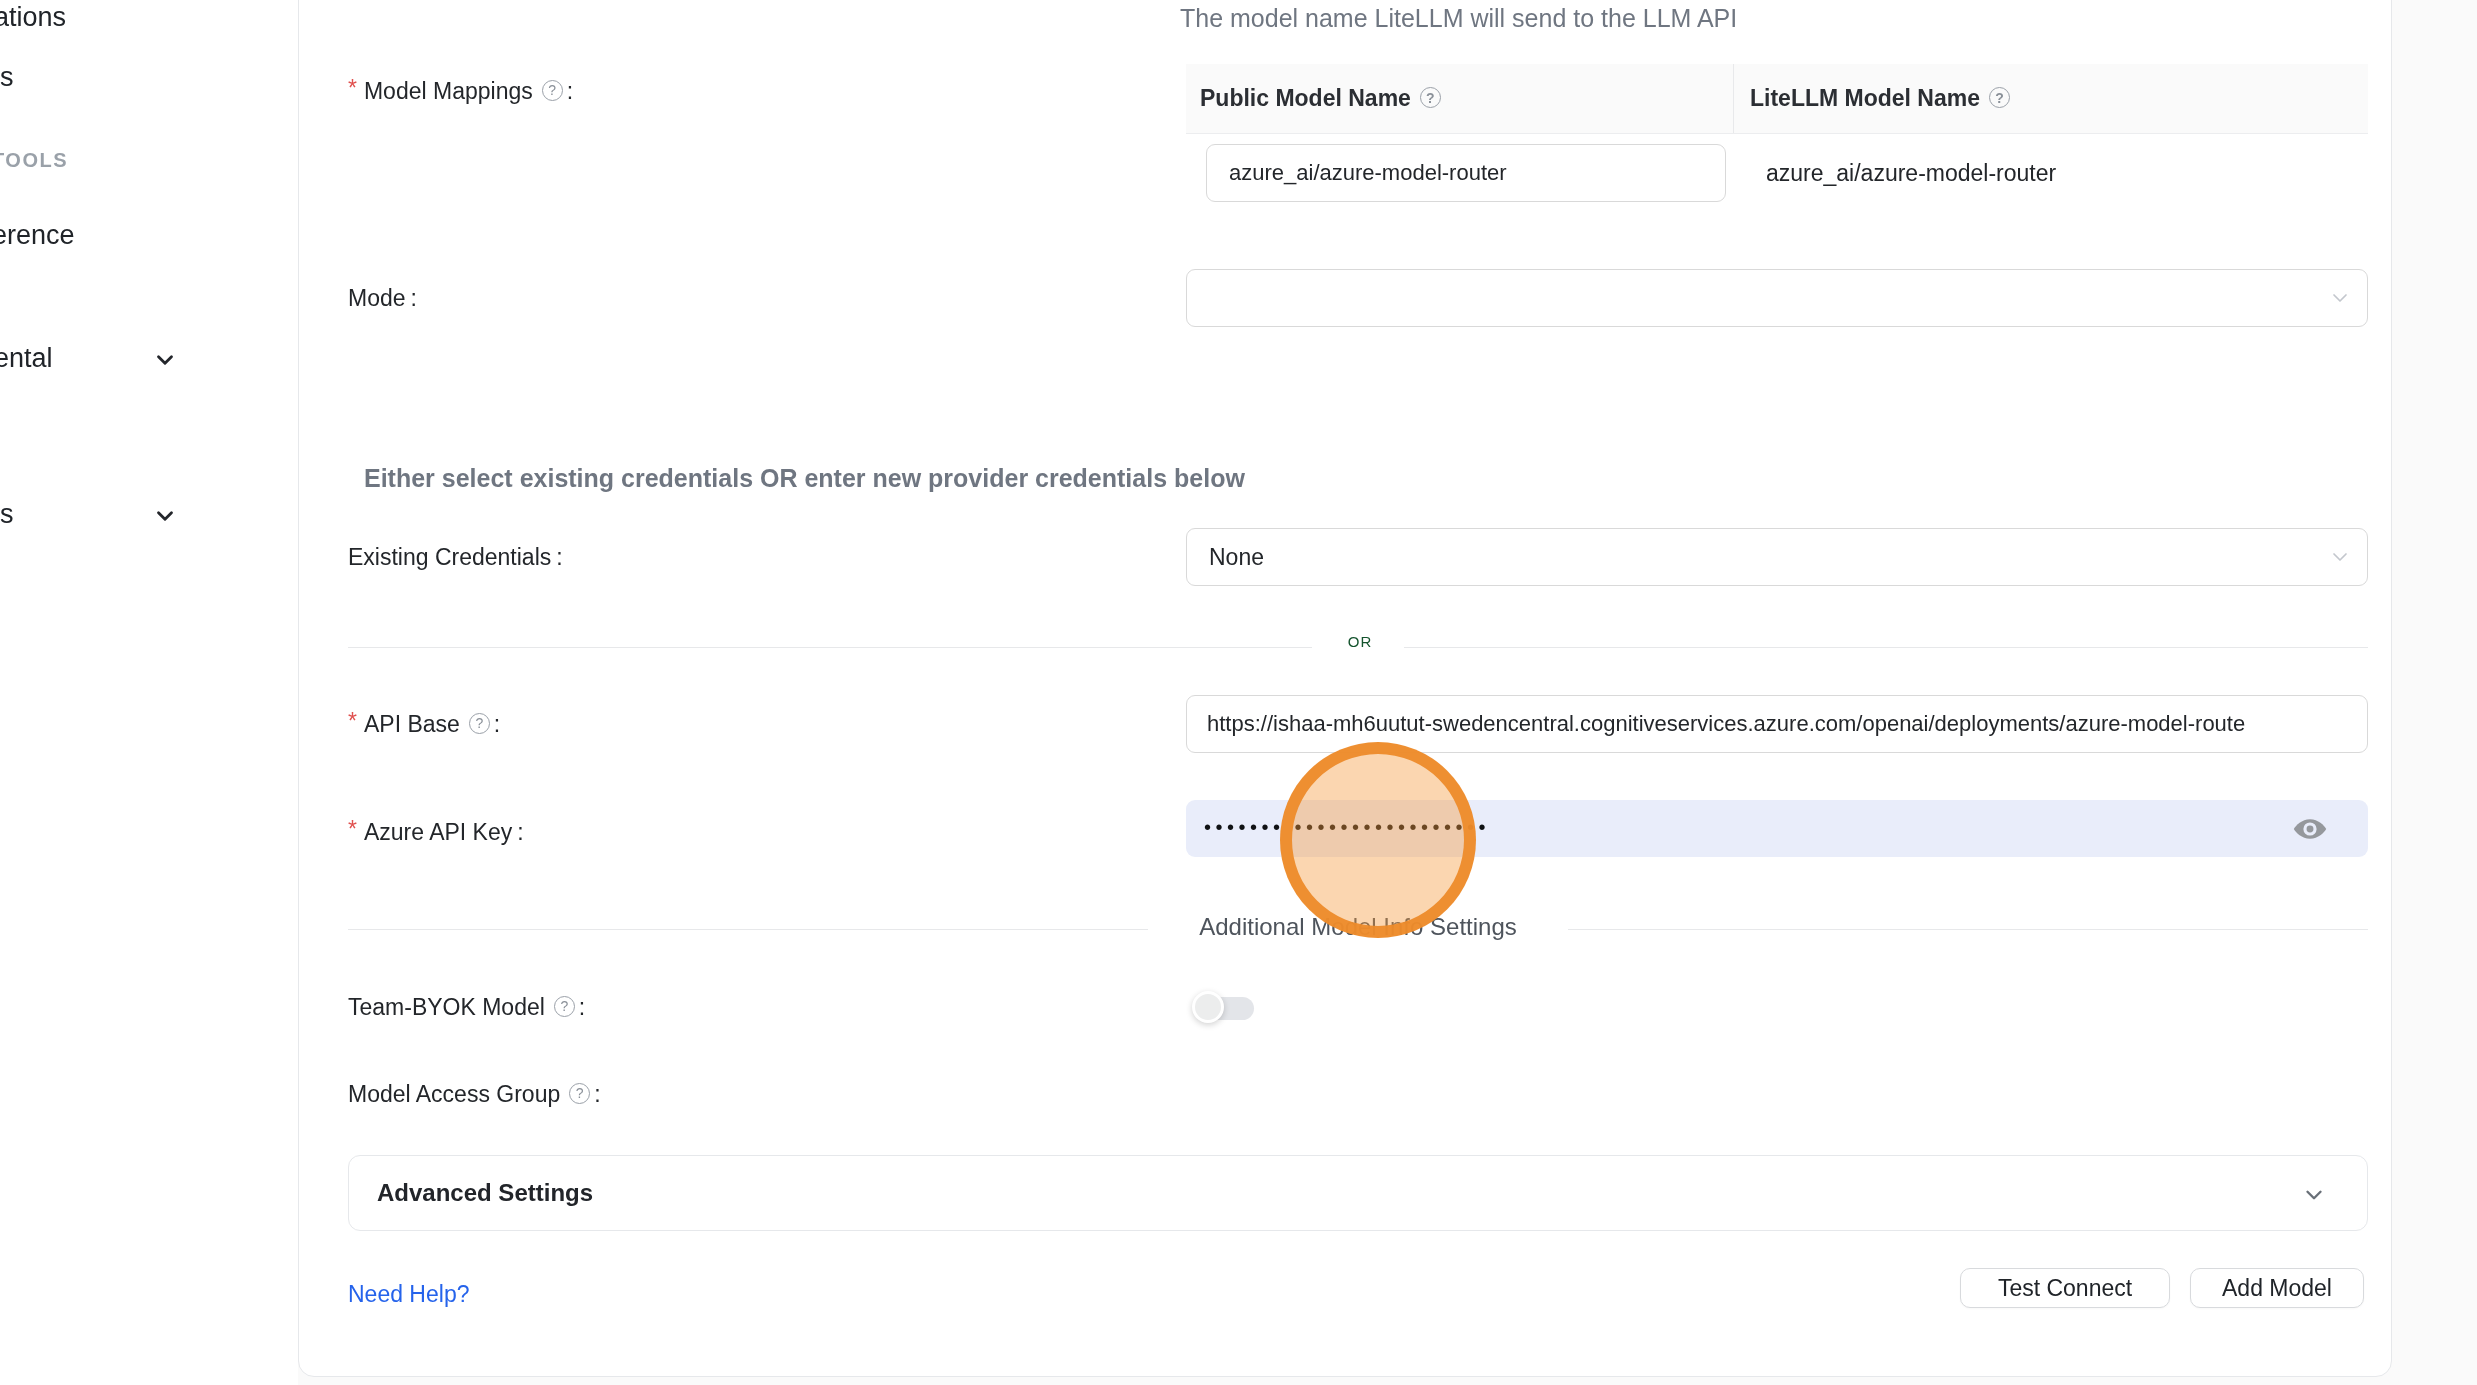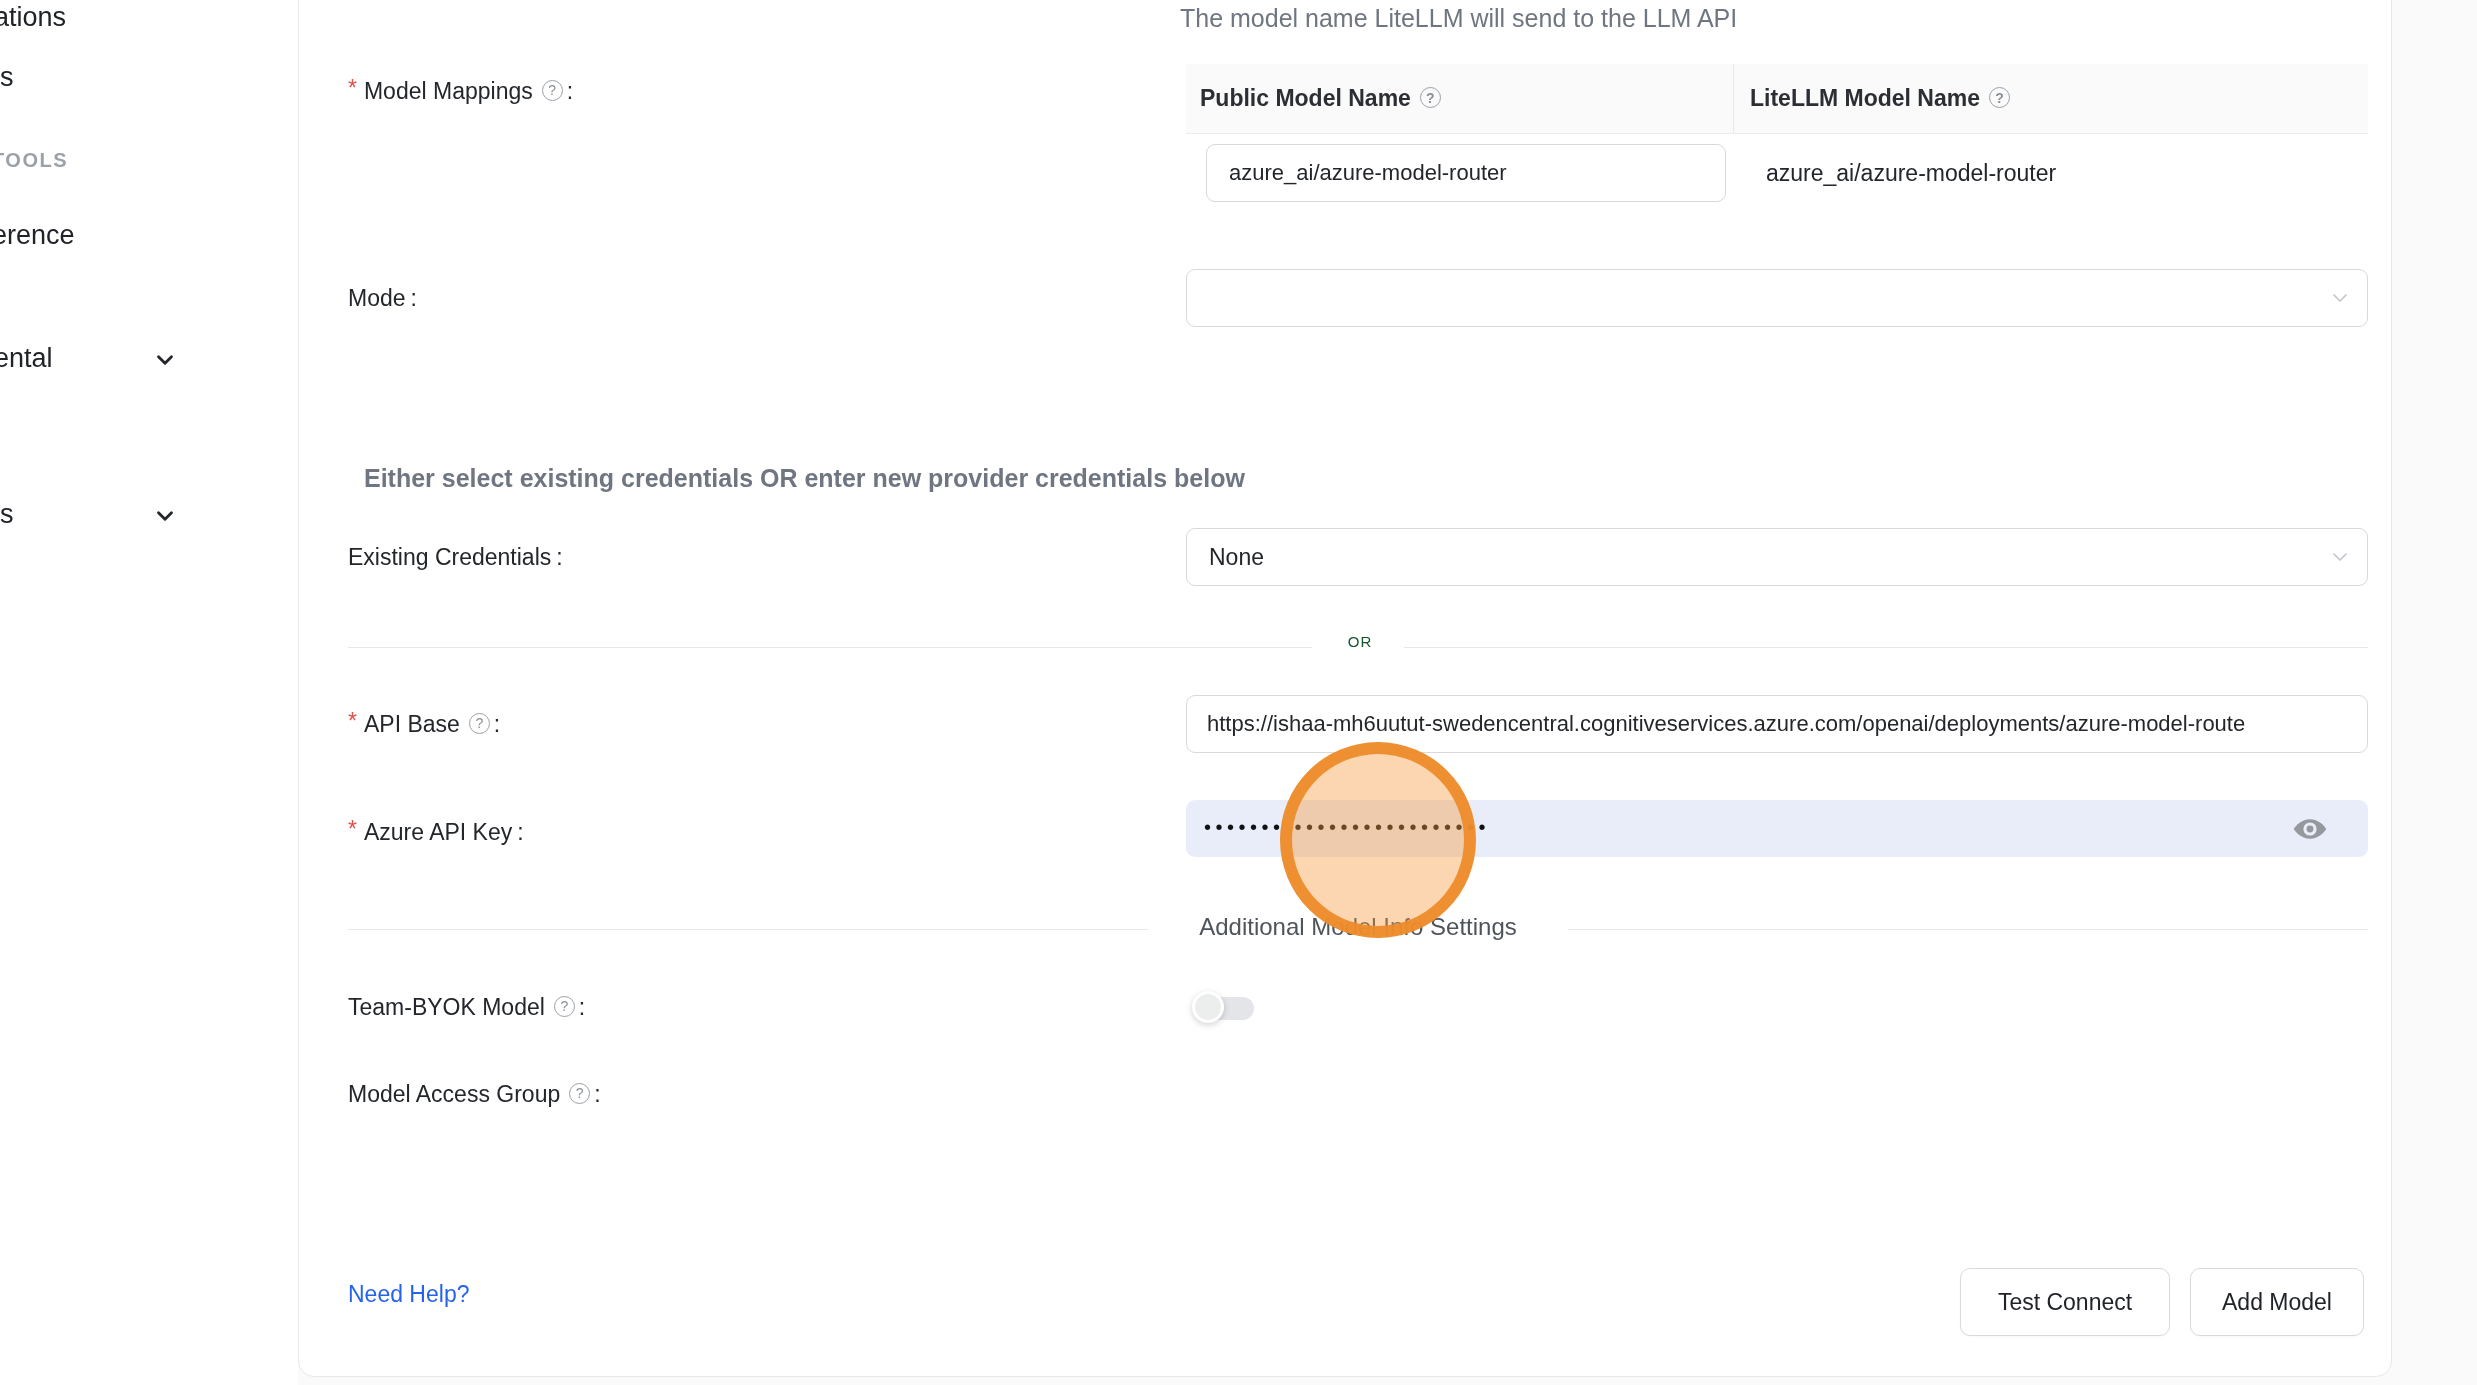--- a/index.html
+++ b/index.html
@@ -34,21 +34,21 @@
   .mm-c1{width:548px;padding-left:14px;border-right:1px solid #e8e9eb;}
   .mm-c2{flex:1;padding-left:16px;}
   
   .hline{position:absolute;height:1px;background:#e7e8ea;}
   
   #byok-toggle{position:absolute;left:1196px;top:997px;width:58px;height:23px;border-radius:12px;background:#e3e5e9;}
   #byok-knob{position:absolute;left:-4px;top:-6px;width:32px;height:32px;border-radius:50%;
              background:#eceded;border:3px solid #ffffff;box-sizing:border-box;
              box-shadow:0 2px 6px rgba(0,0,0,0.18);}
   
-  .btn{position:absolute;box-sizing:border-box;height:68px;background:#fff;border:1px solid #d8dadd;border-radius:10px;
+  .btn{position:absolute;box-sizing:border-box;height:40px;background:#fff;border:1px solid #d8dadd;border-radius:10px;
        display:flex;align-items:center;justify-content:center;font-size:23px;color:#202429;font-weight:500;
        box-shadow:0 1px 2px rgba(0,0,0,0.03);}
   
   #click-circle{position:absolute;left:1280px;top:742px;width:196px;height:196px;border-radius:50%;
                 box-sizing:border-box;border:12px solid rgba(237,139,42,0.95);
                 background:rgba(244,152,58,0.40);pointer-events:none;}
   .link{color:#2563eb;}
   .bold-dark{color:#3d4147;font-weight:700;}
   .section-divider-text{position:absolute;left:1158px;top:913px;width:400px;text-align:center;
                         font-size:24px;color:#4e545c;}
@@ -172,20 +172,26 @@
   <div id="byok-toggle">
     <div id="byok-knob"></div>
   </div>
 
   <div class="label-row" style="left:348px;top:1078px;">
     <span>Model Access Group</span>
     <span class="help">?</span>
     <span class="colon" style="margin-left:4px;">:</span>
   </div>
 
+  <div id="advanced">
+    <span class="t">Advanced Settings</span>
+    <svg class="chev" viewBox="0 0 24 24">
+        <polyline points="6,9 12,15 18,9" fill="none" stroke="#697078" stroke-width="2.2" stroke-linecap="round" stroke-linejoin="round"></polyline>
+      </svg>
+  </div>
 
   <div class="abs link" style="left:348px;top:1281px;font-size:23px;">Need Help?</div>
   <div class="btn" style="left:1960px;top:1268px;width:210px;">Test Connect</div>
   <div class="btn" style="left:2190px;top:1268px;width:174px;">Add Model</div>
 
   <div id="click-circle"></div>
 
 </div>
 
 </body></html>

